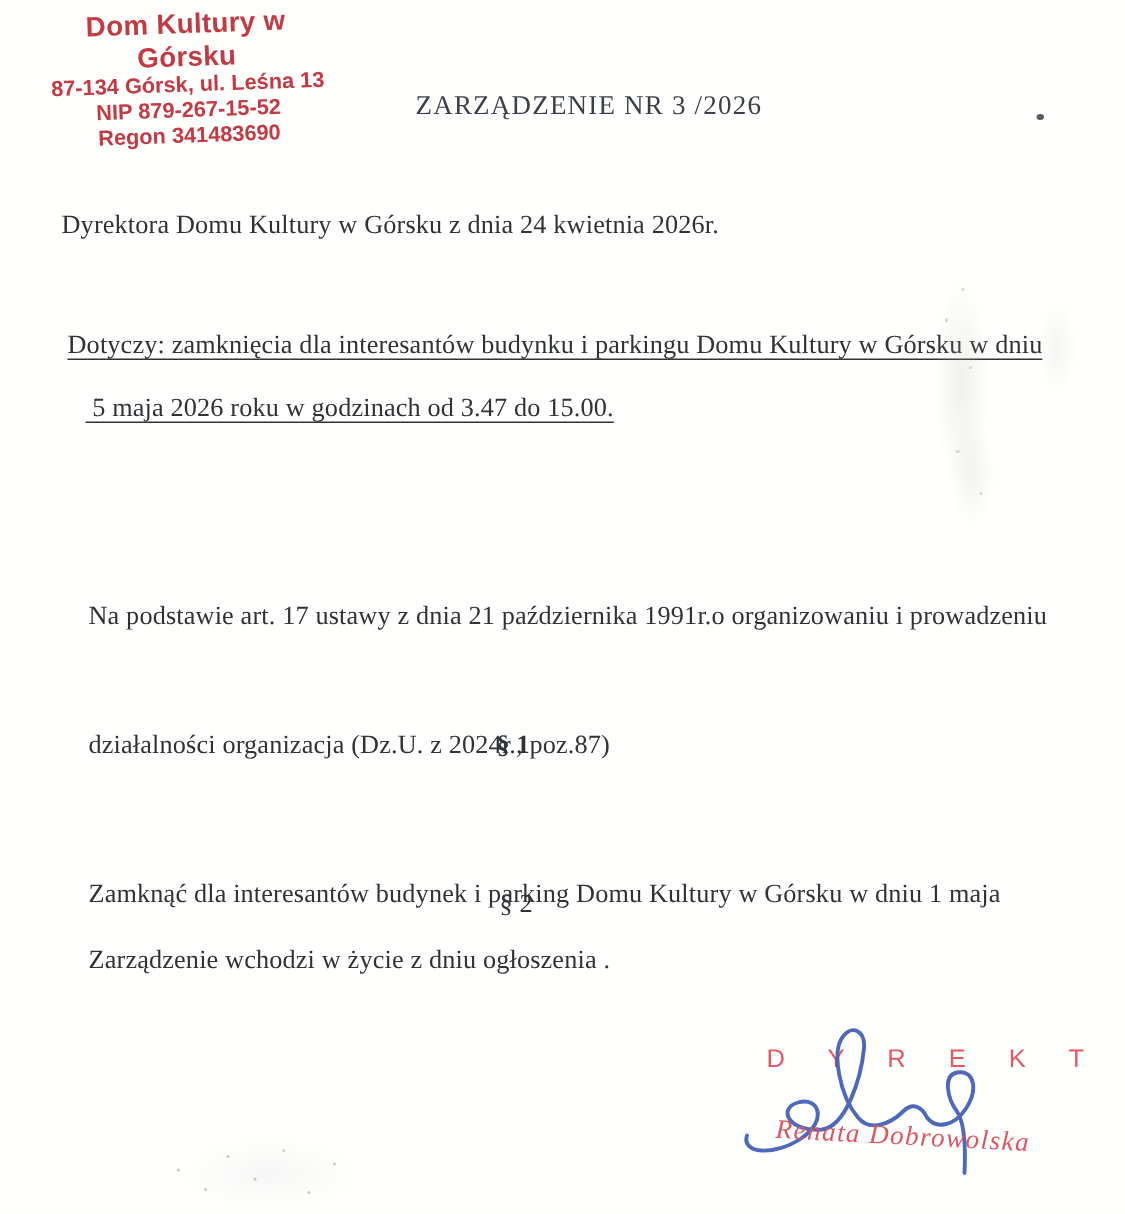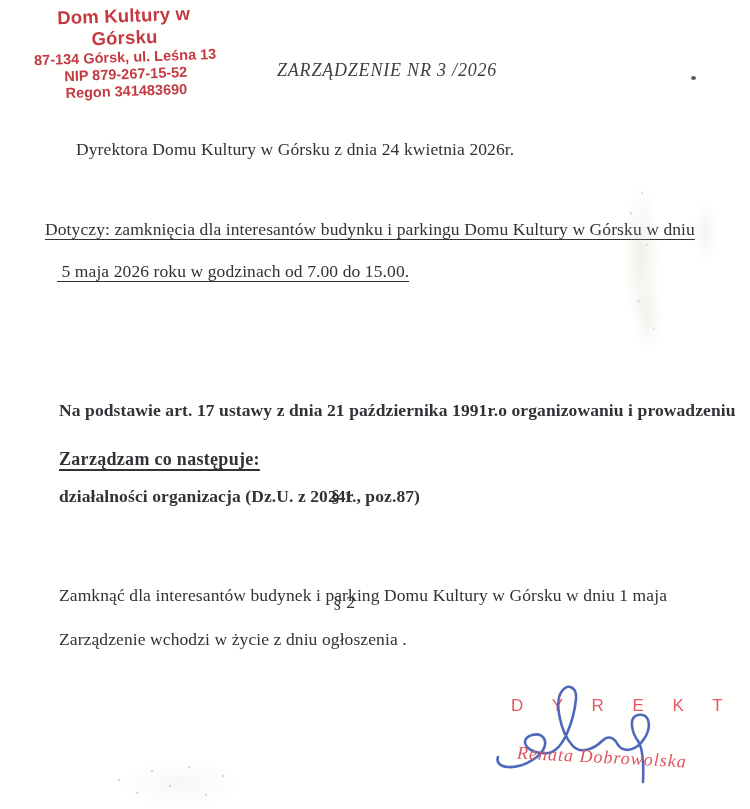--- a/index.html
+++ b/index.html
@@ -22,32 +22,32 @@
   }
   .org-stamp .l1{font-size:18.5px;font-weight:700;letter-spacing:.2px;}
   .org-stamp .l2,.org-stamp .l3,.org-stamp .l4{font-size:14.5px;font-weight:700;}
 
   
   .txt{
     position:absolute;color:#2f3237;font-size:17.5px;
     white-space:pre;letter-spacing:.1px;
   }
   .title{
-    left:277px;top:60px;font-size:18px;letter-spacing:.8px;color:#3a3f48;font-style:italic;
+    left:277px;top:60px;font-size:18px;letter-spacing:.8px;color:#3a3f48;
   }
-  .intro{left:76px;top:139px;}
+  .intro{left:41px;top:139px;}
   .subject1{
     left:45px;top:219px;
     text-decoration:underline;text-underline-offset:4px;text-decoration-thickness:1.4px;
   }
   .subject2{
     left:57px;top:261px;
     text-decoration:underline;text-underline-offset:4px;text-decoration-thickness:1.4px;
   }
-  .legal{left:59px;top:339px;line-height:28.5px;font-weight:bold;}
+  .legal{left:59px;top:339px;line-height:28.5px;}
   .order-heading{
     left:59px;top:449px;font-weight:700;font-size:18px;
     text-decoration:underline;text-underline-offset:4px;text-decoration-thickness:1.8px;
     letter-spacing:.3px;
   }
   .sec1-label{left:331px;top:486px;font-weight:600;}
   .sec1-text{left:59px;top:524px;line-height:28.5px;}
   .sec2-label{left:333px;top:592px;}
   .sec2-text{left:59px;top:629px;}
 
@@ -99,28 +99,27 @@
     <div class="l1">Dom Kultury w Górsku</div>
     <div class="l2">87-134 Górsk, ul. Leśna 13</div>
     <div class="l3">NIP 879-267-15-52</div>
     <div class="l4">Regon 341483690</div>
   </div>
 
   <div class="txt title">ZARZĄDZENIE NR 3 /2026</div>
   <div class="txt intro">Dyrektora Domu Kultury w Górsku z dnia 24 kwietnia 2026r.</div>
 
   <div class="txt subject1">Dotyczy: zamknięcia dla interesantów budynku i parkingu Domu Kultury w Górsku w dniu</div>
-  <div class="txt subject2"> 5 maja 2026 roku w godzinach od 7.00 do 15.00.</div>
+  <div class="txt subject2"> 5 maja 2026 roku w godzinach od 3.47 do 15.00.</div>
 
   <div class="txt legal">
     <div>Na podstawie art. 17 ustawy z dnia 21 października 1991r.o organizowaniu i prowadzeniu</div>
     <div>działalności organizacja (Dz.U. z 2024r., poz.87)</div>
   </div>
 
-  <div class="txt order-heading">Zarządzam co następuje:</div>
 
   <div class="txt sec1-label">§ 1</div>
   <div class="txt sec1-text">
     <div>Zamknąć dla interesantów budynek i parking Domu Kultury w Górsku w dniu 1 maja</div>
   </div>
 
   <div class="txt sec2-label">§ 2</div>
   <div class="txt sec2-text">Zarządzenie wchodzi w życie z dniu ogłoszenia .</div>
 
   <div class="role-stamp">D Y R E K T O R</div>

